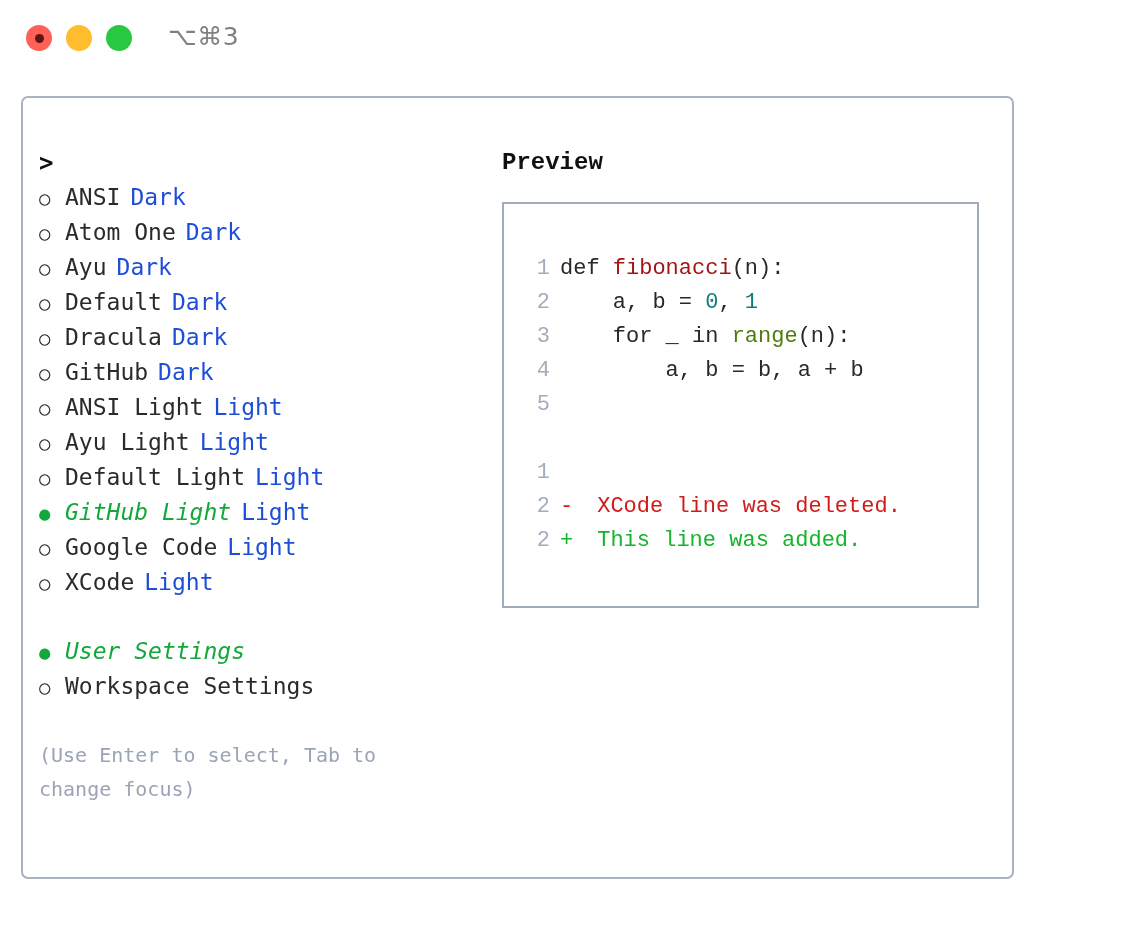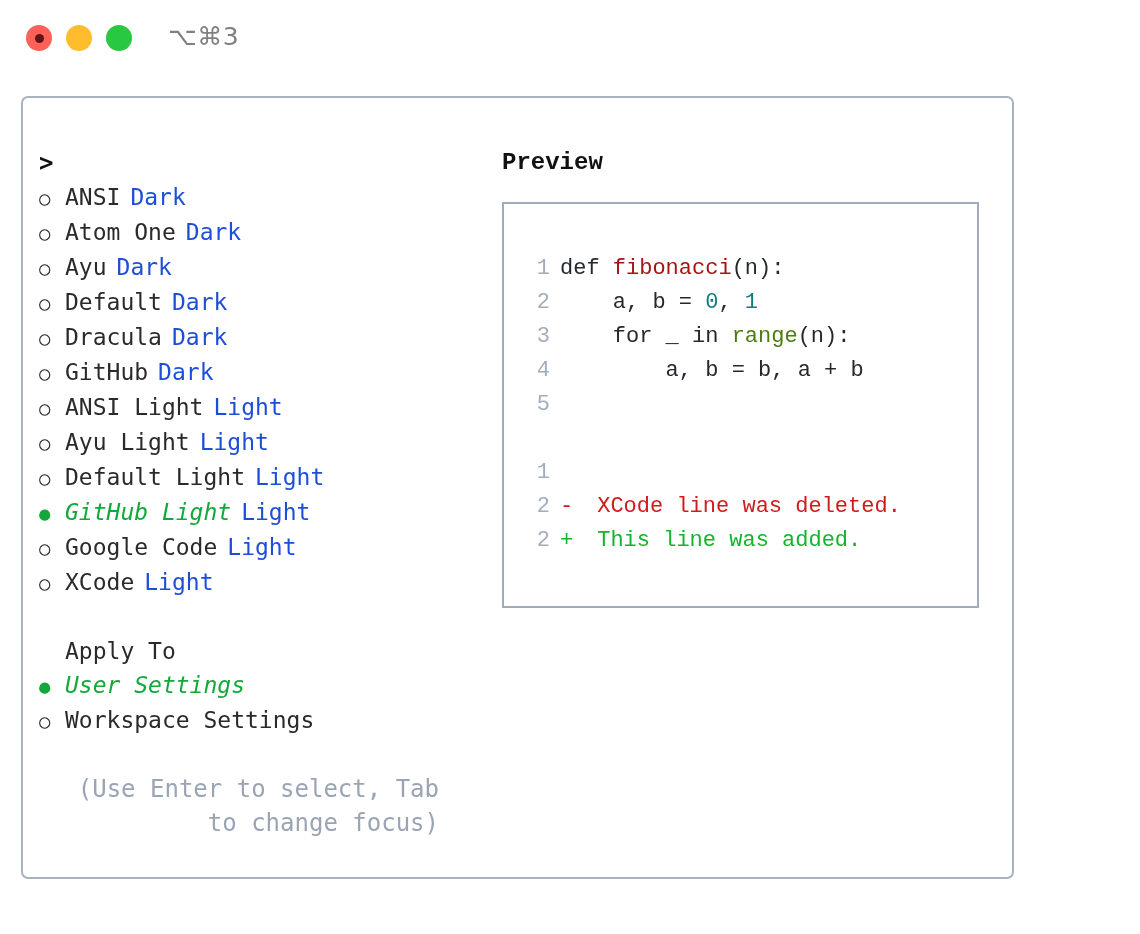--- a/index.html
+++ b/index.html
@@ -133,26 +133,25 @@
   .apply-title {
     font-size: 23px;
     line-height: 34px;
     color: #2a2a2a;
     padding-left: 26px;
     white-space: pre;
   }
 
   .hint {
     margin-top: 34px;
-    font-size: 24px;
+    font-size: 20px;
     line-height: 34px;
     color: #9aa4b4;
     width: 400px;
     white-space: pre-wrap;
-    text-align: right;
   }
 
   
   .right-pane {
     position: absolute;
     left: 479px;
     top: 48px;
     width: 490px;
     font-family: Liberation Mono, monospace;
   }
@@ -256,21 +255,20 @@
         <span class="bullet">●</span><span class="opt-label">GitHub Light</span><span class="opt-cat">Light</span>
       </div>
       <div class="opt-row">
         <span class="bullet">○</span><span class="opt-label">Google Code</span><span class="opt-cat">Light</span>
       </div>
       <div class="opt-row">
         <span class="bullet">○</span><span class="opt-label">XCode</span><span class="opt-cat">Light</span>
       </div>
 
       <div class="apply-block">
-        <div class="apply-title">Apply To</div>
         <div class="opt-row selected">
           <span class="bullet">●</span><span class="opt-label">User Settings</span>
         </div>
         <div class="opt-row">
           <span class="bullet">○</span><span class="opt-label">Workspace Settings</span>
         </div>
       </div>
 
       <div class="hint">(Use Enter to select, Tab to change focus)</div>
     </div>

